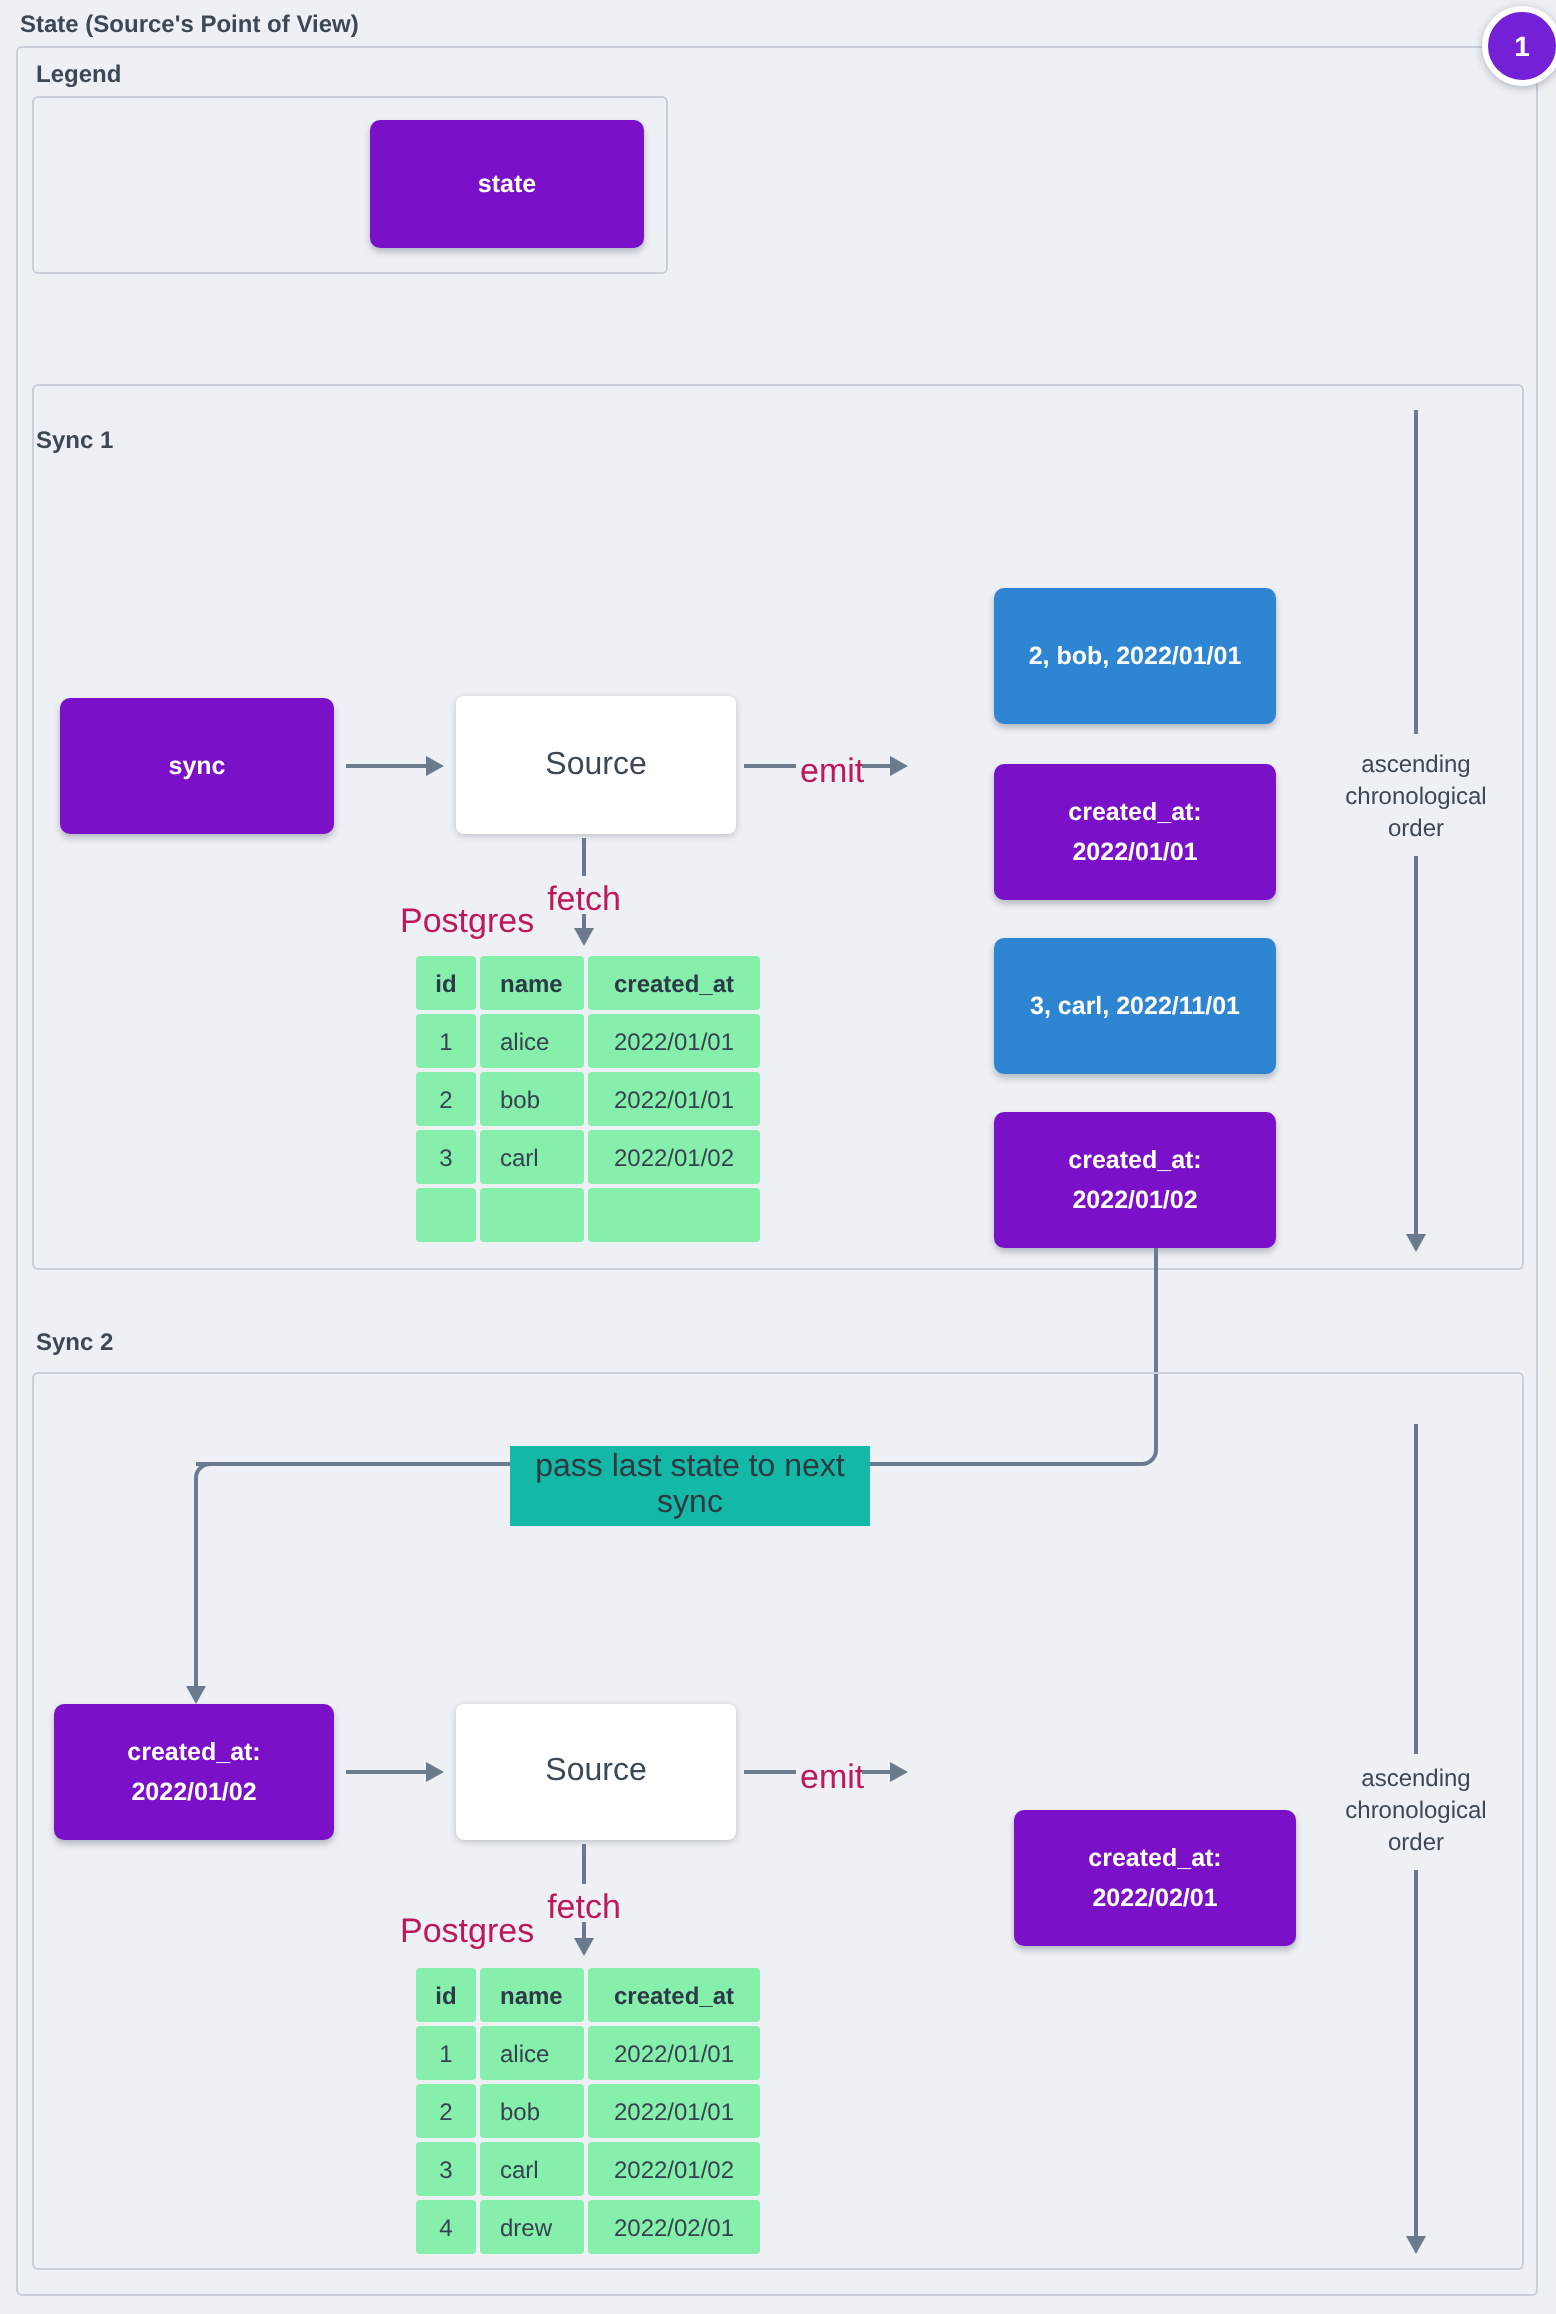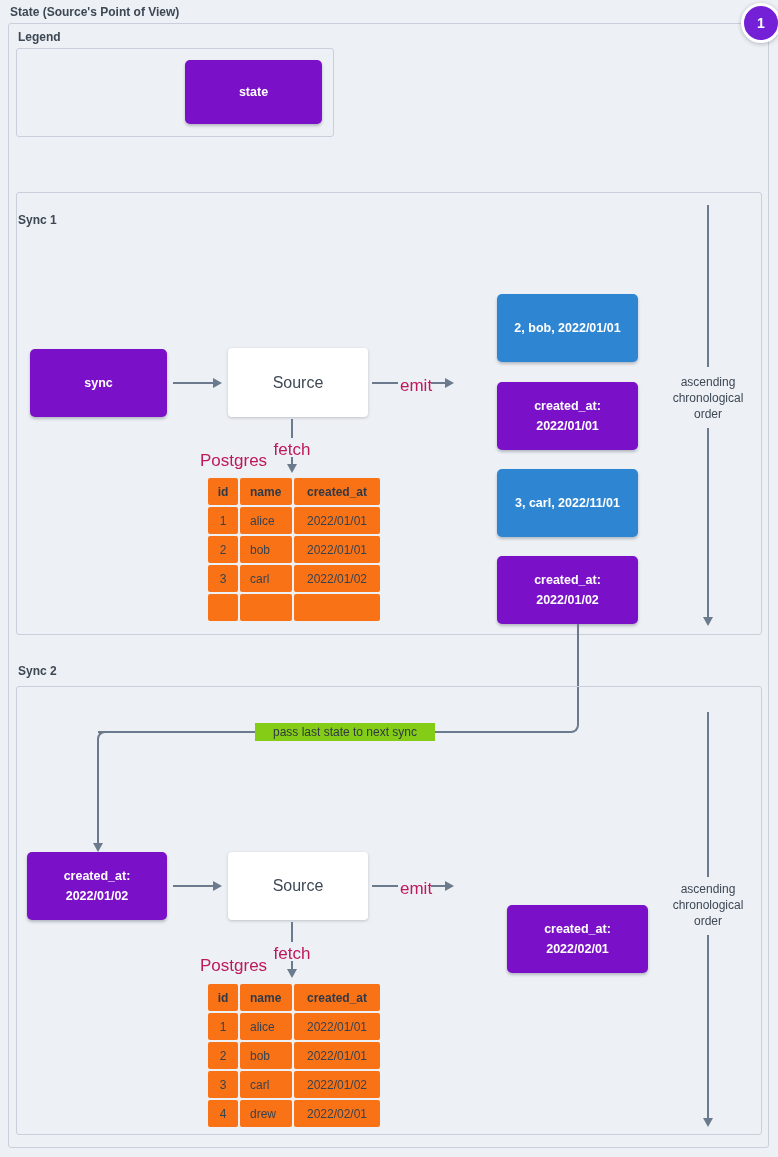--- a/index.html
+++ b/index.html
@@ -16,27 +16,27 @@
   .source{position:absolute;background:#fff;border-radius:4px;display:flex;align-items:center;
           justify-content:center;font-size:16px;color:#3d4855;box-shadow:0 1px 3px rgba(50,60,80,.25);}
   .hline{position:absolute;height:2px;background:var(--arrow-gray);}
   .vline{position:absolute;width:2px;background:var(--arrow-gray);}
   .head-right{position:absolute;width:0;height:0;border-top:5px solid transparent;
               border-bottom:5px solid transparent;border-left:9px solid var(--arrow-gray);}
   .head-down{position:absolute;width:0;height:0;border-left:5px solid transparent;
              border-right:5px solid transparent;border-top:9px solid var(--arrow-gray);}
   .flowlabel{position:absolute;font-size:17px;color:#be185d;}
   .dbtable{position:absolute;display:grid;grid-template-columns:30px 52px 86px;grid-auto-rows:27px;gap:2px;}
-  .dbtable .cell{background:#f97316;display:flex;align-items:center;justify-content:center;
+  .dbtable .cell{background:#86efac;display:flex;align-items:center;justify-content:center;
                  font-size:12px;color:#37424f;border-radius:2px;}
   .dbtable .cell.name{justify-content:flex-start;padding-left:10px;}
   .dbtable .cell.hdr{font-weight:700;color:#2e3947;}
   .elbow{position:absolute;border:0 solid var(--arrow-gray);}
   .orderlabel{position:absolute;width:100px;text-align:center;font-size:12px;color:#3d4855;line-height:16px;}
-  .passlabel{position:absolute;background:#84cc16;font-size:12px;color:#2f3942;
+  .passlabel{position:absolute;background:#14b8a6;font-size:16px;color:#2f3942;
              text-align:center;padding:2px 4px;}
   .badge{position:absolute;left:741px;top:3px;width:34px;height:34px;border:3px solid #fff;
          border-radius:50%;background:var(--badge-purple);color:#fff;font-weight:700;font-size:14px;
          display:flex;align-items:center;justify-content:center;z-index:20;
          box-shadow:0 1px 4px rgba(40,40,60,.3);padding:0 0 0 0;width:40px;height:40px;}
 </style>
 </head>
 <body>
 
 <div class="canvas">

